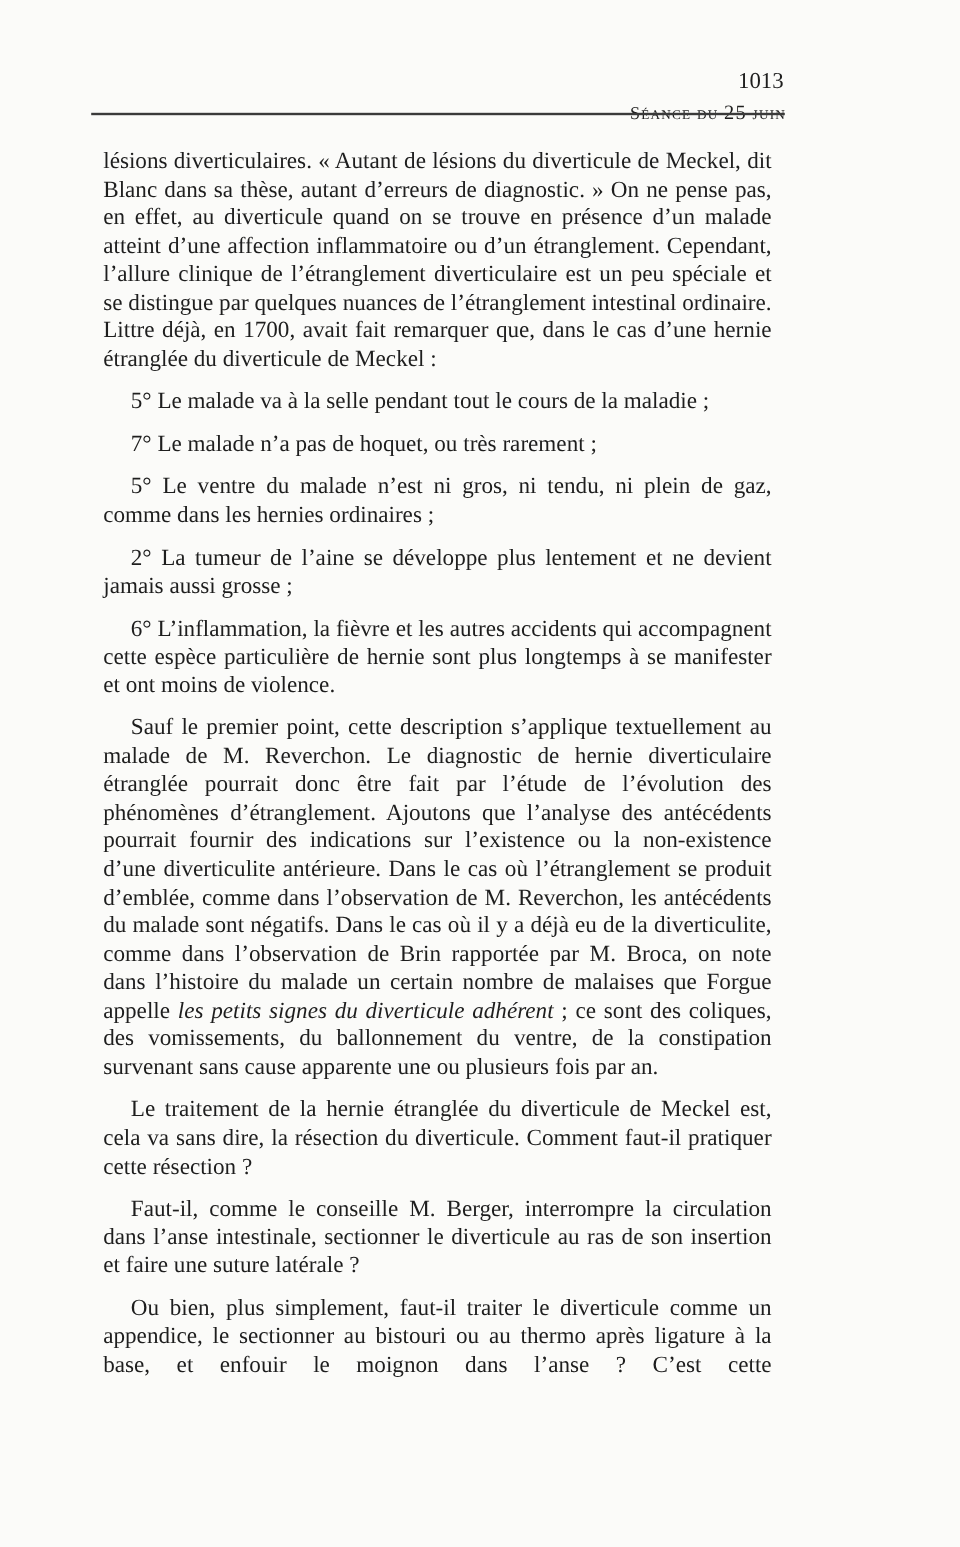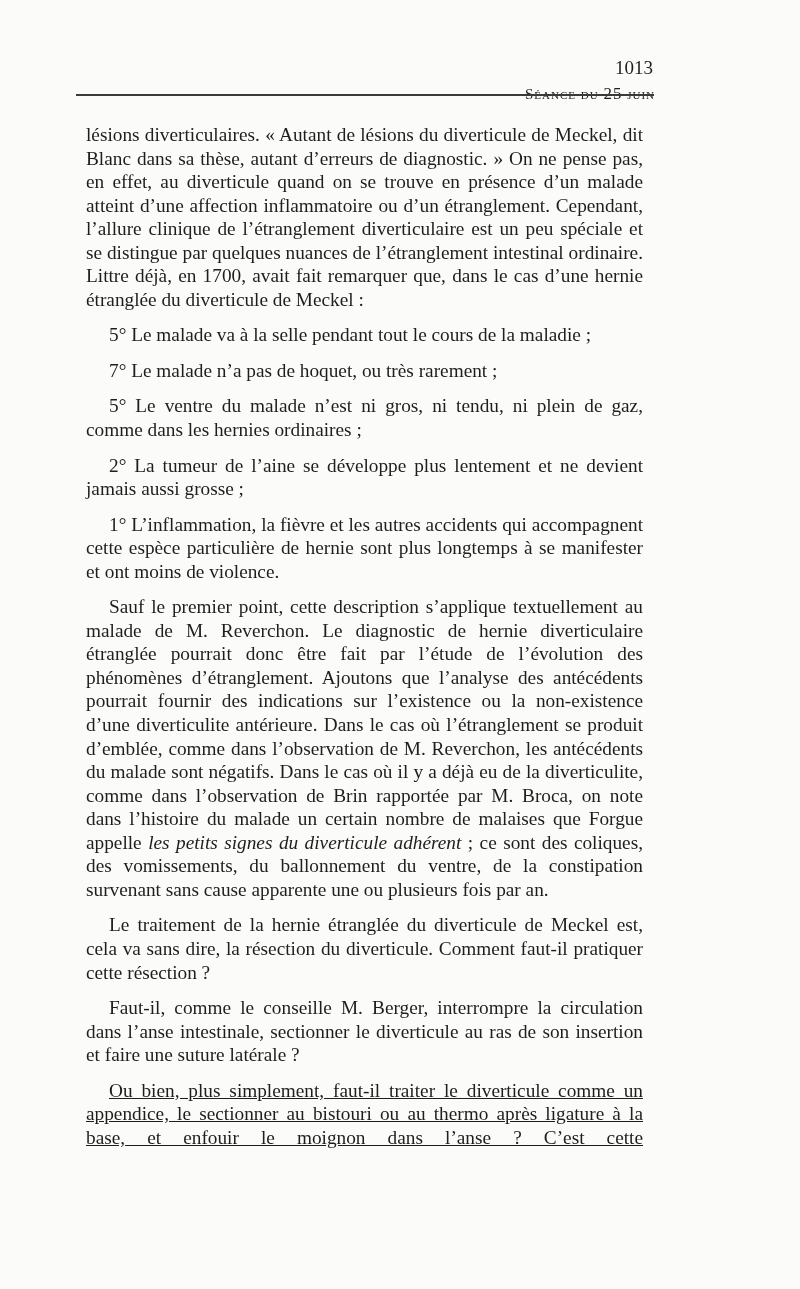--- a/index.html
+++ b/index.html
@@ -58,41 +58,41 @@
     font-size: 19.3px;
     line-height: 23.55px;
   }
   .body p {
     margin: 12px;
     text-align: justify;
     text-indent: 23px;
     hyphens: manual;
   }
   .body p.noindent { text-indent: 0; }
-  .body p.last { text-align-last: justify; text-decoration: underline; }
+  .body p.last { text-align-last: justify; }
   .body em { font-style: italic; }
 </style>
 </head>
 <body>
 
 <div class="page">
 
   <div class="running-head">
     <div class="running-title"><span>Séance du </span><span class="num">25</span><span> juin</span></div>
     <div class="page-number">1013</div>
   </div>
 
   <div class="rule"></div>
 
   <div class="body">
     <p class="noindent">lésions diverticulaires. « Autant de lésions du diverticule de Meckel, dit Blanc dans sa thèse, autant d’erreurs de diagnostic. » On ne pense pas, en effet, au diverticule quand on se trouve en présence d’un malade atteint d’une affection inflammatoire ou d’un étranglement. Cependant, l’allure clinique de l’étranglement diverticulaire est un peu spéciale et se distingue par quelques nuances de l’étranglement intestinal ordinaire. Littre déjà, en 1700, avait fait remarquer que, dans le cas d’une hernie étranglée du diverticule de Meckel :</p>
     <p>5° Le malade va à la selle pendant tout le cours de la maladie ;</p>
     <p>7° Le malade n’a pas de hoquet, ou très rarement ;</p>
     <p>5° Le ventre du malade n’est ni gros, ni tendu, ni plein de gaz, comme dans les hernies ordinaires ;</p>
     <p>2° La tumeur de l’aine se développe plus lentement et ne devient jamais aussi grosse ;</p>
-    <p>1° L’inflammation, la fièvre et les autres accidents qui accompagnent cette espèce particulière de hernie sont plus longtemps à se manifester et ont moins de violence.</p>
+    <p>6° L’inflammation, la fièvre et les autres accidents qui accompagnent cette espèce particulière de hernie sont plus longtemps à se manifester et ont moins de violence.</p>
     <p><span>Sauf le premier point, cette description s’applique textuellement au malade de M. Reverchon. Le diagnostic de hernie diverticulaire étranglée pourrait donc être fait par l’étude de l’évolution des phénomènes d’étranglement. Ajoutons que l’analyse des antécédents pourrait fournir des indications sur l’existence ou la non-existence d’une diverticulite antérieure. Dans le cas où l’étranglement se produit d’emblée, comme dans l’observation de M. Reverchon, les antécédents du malade sont négatifs. Dans le cas où il y a déjà eu de la diverticulite, comme dans l’observation de Brin rapportée par M. Broca, on note dans l’histoire du malade un certain nombre de malaises que Forgue appelle </span><em>les petits signes du diverticule adhérent</em><span> ; ce sont des coliques, des vomissements, du ballonnement du ventre, de la constipation survenant sans cause apparente une ou plusieurs fois par an.</span></p>
     <p>Le traitement de la hernie étranglée du diverticule de Meckel est, cela va sans dire, la résection du diverticule. Comment faut-il pratiquer cette résection ?</p>
     <p>Faut-il, comme le conseille M. Berger, interrompre la circulation dans l’anse intestinale, sectionner le diverticule au ras de son insertion et faire une suture latérale ?</p>
     <p class="last">Ou bien, plus simplement, faut-il traiter le diverticule comme un appendice, le sectionner au bistouri ou au thermo après ligature à la base, et enfouir le moignon dans l’anse ? C’est cette</p>
   </div>
 
 </div>
 
 </body></html>

